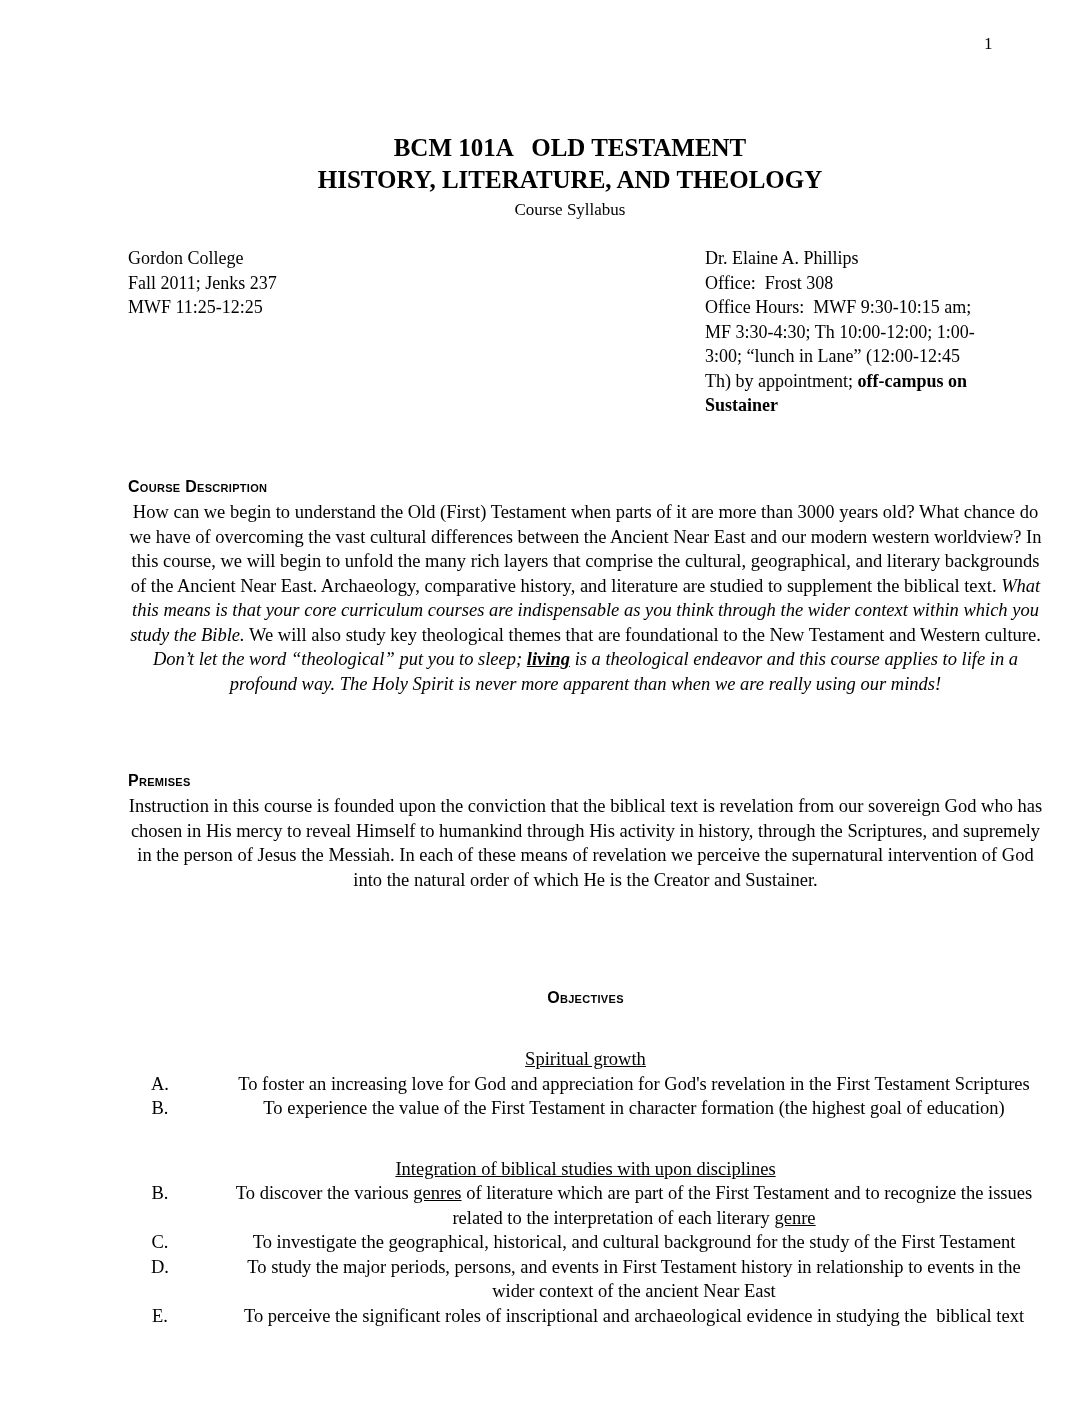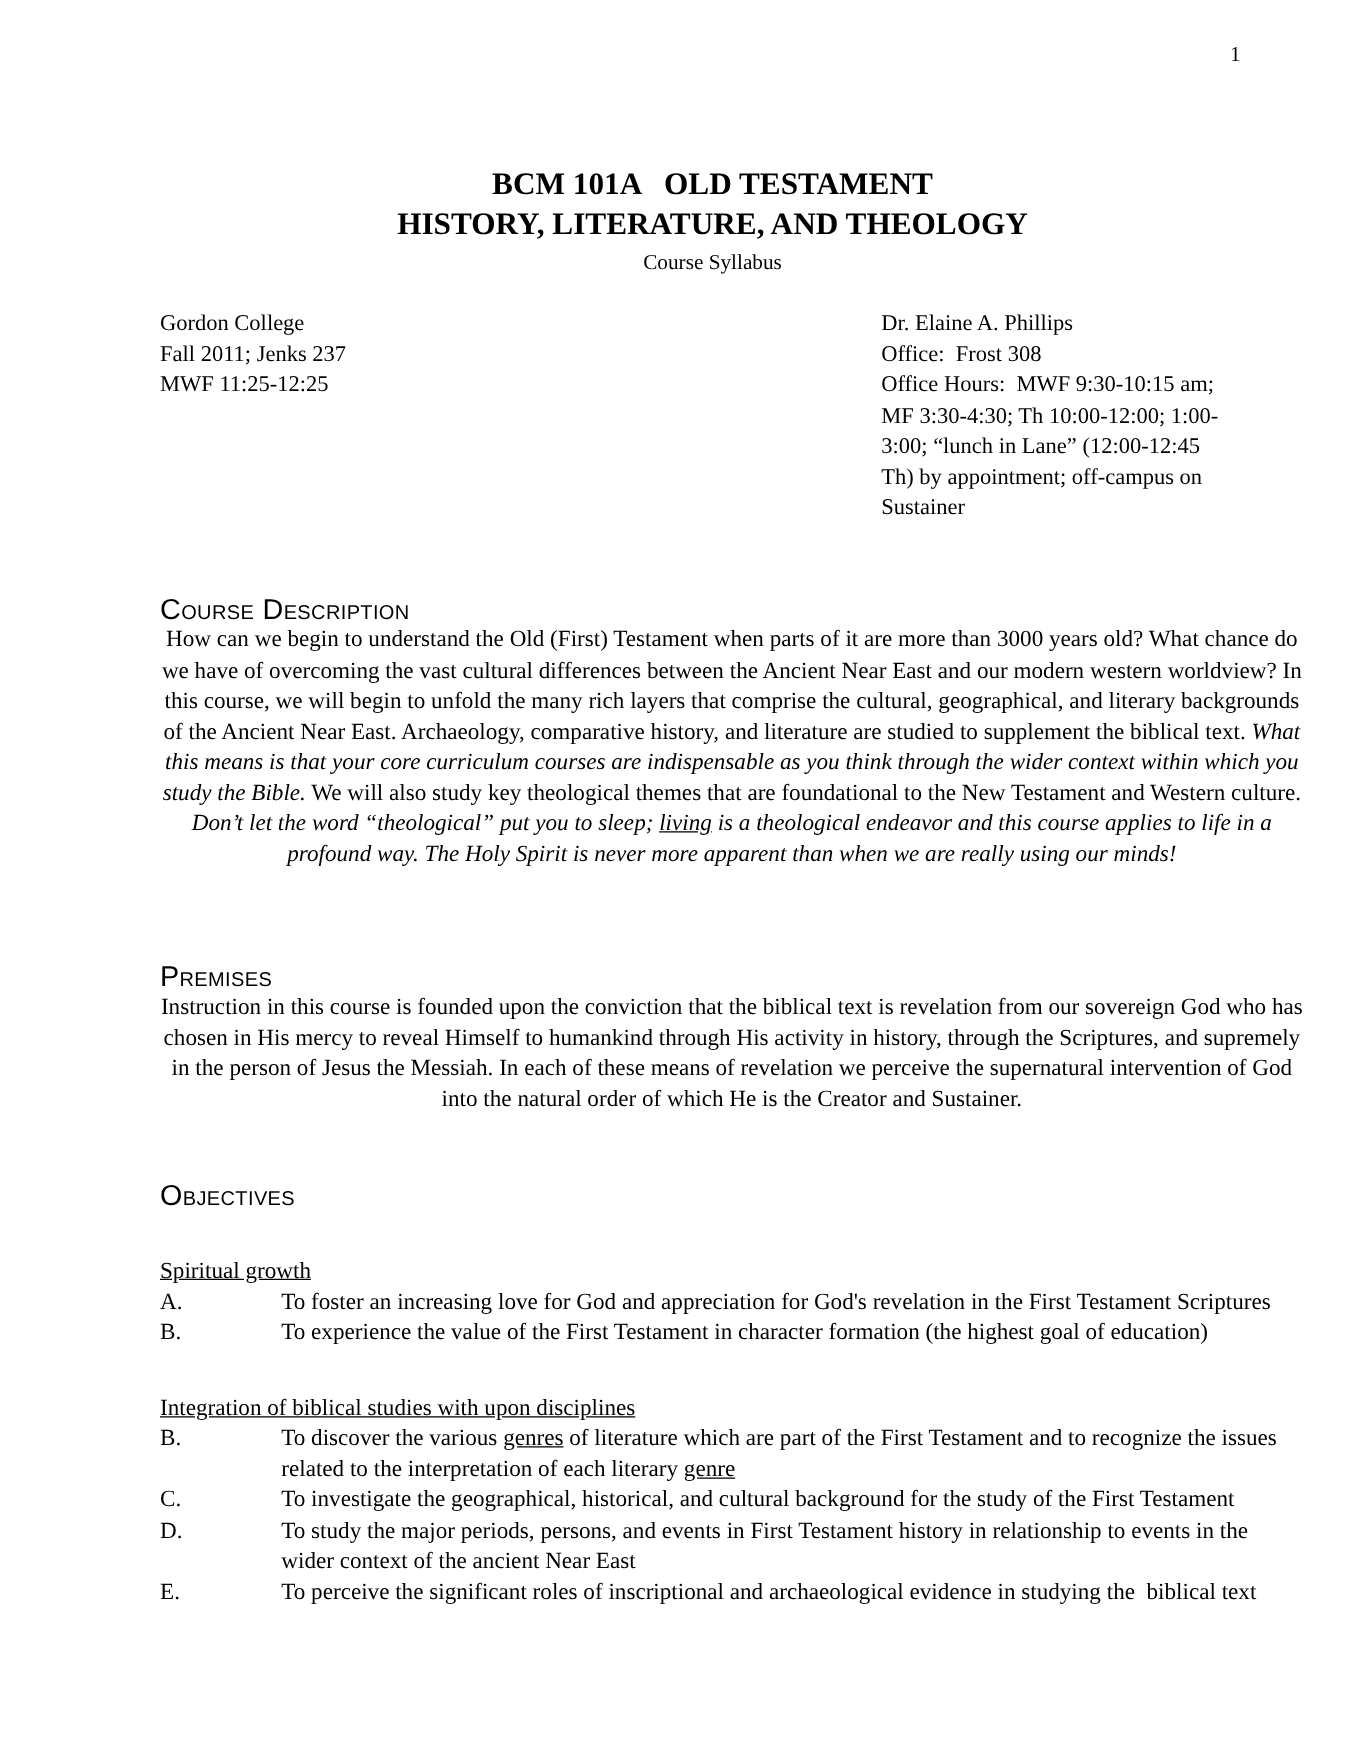--- a/index.html
+++ b/index.html
@@ -7,26 +7,26 @@
          font-family: "Liberation Serif", "DejaVu Serif", serif; color: #000; }
   .page-num { position: absolute; left: 984px; top: 34px; font-size: 17px; }
   .title { position: absolute; left: 0; width: 1140px; text-align: center; font-weight: bold; font-size: 25px; }
   .t1 { top: 134px; }
   .t2 { top: 166px; }
   .subtitle { position: absolute; left: 0; width: 1140px; text-align: center; top: 200px; font-size: 17px; }
   .info { position: absolute; font-size: 18px; line-height: 24.5px; }
   .info-left { left: 128px; top: 246px; }
   .info-right { left: 705px; top: 246px; width: 340px; }
   .info div { white-space: nowrap; }
-  .b { font-weight: normal; }
+  .b { font-weight: bold; }
   .i { font-style: italic; }
   .u { text-decoration: underline; }
   .section { position: absolute; left: 128px; width: 915px; font-size: 18.5px; line-height: 24.5px; }
   .heading { font-family: "Liberation Sans", "DejaVu Sans", sans-serif; font-variant: small-caps;
-             font-size: 23px; line-height: 26px; font-weight: normal; letter-spacing: 0.3px; }
+             font-size: 16px; line-height: 26px; font-weight: bold; letter-spacing: 0.3px; }
   .para { text-align: center; }
   .sub { text-decoration: underline; margin-top: 36px; }
   .obj { display: flex; }
   .obj .letter { width: 64px; flex-shrink: 0; }
   .obj .text { flex: 1; margin-left: 33px; }
 </style>
 </head>
 <body>
 
 <div class="page-num">1</div>
@@ -56,21 +56,21 @@
   <div class="para">
     <span>How can we begin to understand the Old (First) Testament when parts of it are more than 3000 years old? What chance do we have of overcoming the vast cultural differences between the Ancient Near East and our modern western worldview?  In this course, we will begin to unfold the many rich layers that comprise the cultural, geographical, and literary backgrounds of the Ancient Near East.  Archaeology, comparative history, and literature are studied to supplement the biblical text.  </span><span class="i">What this means is that your core curriculum courses are indispensable as you think through the wider context within which you study the Bible.</span><span>  We will also study  key theological themes that are foundational to the New Testament and Western culture.  </span><span class="i">Don’t let the word “theological” put you to sleep; </span><span class="b i u">living</span><span class="i"> is a theological endeavor and this course applies to life in a profound way.  The Holy Spirit is never more apparent than when we are really using our minds!</span>
   </div>
 </div>
 
 <div class="section" style="top:768px;">
   <div class="heading">Premises</div>
   <div class="para">Instruction in this course is founded upon the conviction that the biblical text is revelation from our sovereign God who has chosen in His mercy to reveal Himself to humankind through His activity in history, through the Scriptures, and supremely in the person of Jesus the Messiah.  In each of these means of revelation we perceive the supernatural intervention of God into the natural order of which He is the Creator and Sustainer.</div>
 </div>
 
-<div class="section" style="top:943px;">
+<div class="section" style="top:985px;text-align:center;">
   <div class="heading">Objectives</div>
   <div class="sub">Spiritual growth</div>
   <div class="obj">
     <span class="letter">A.</span>
     <span class="text">To foster an increasing love for God and appreciation for God's revelation in the First Testament Scriptures</span>
   </div>
   <div class="obj">
     <span class="letter">B.</span>
     <span class="text">To experience the value of the First Testament in character formation (the highest goal of education)</span>
   </div>

